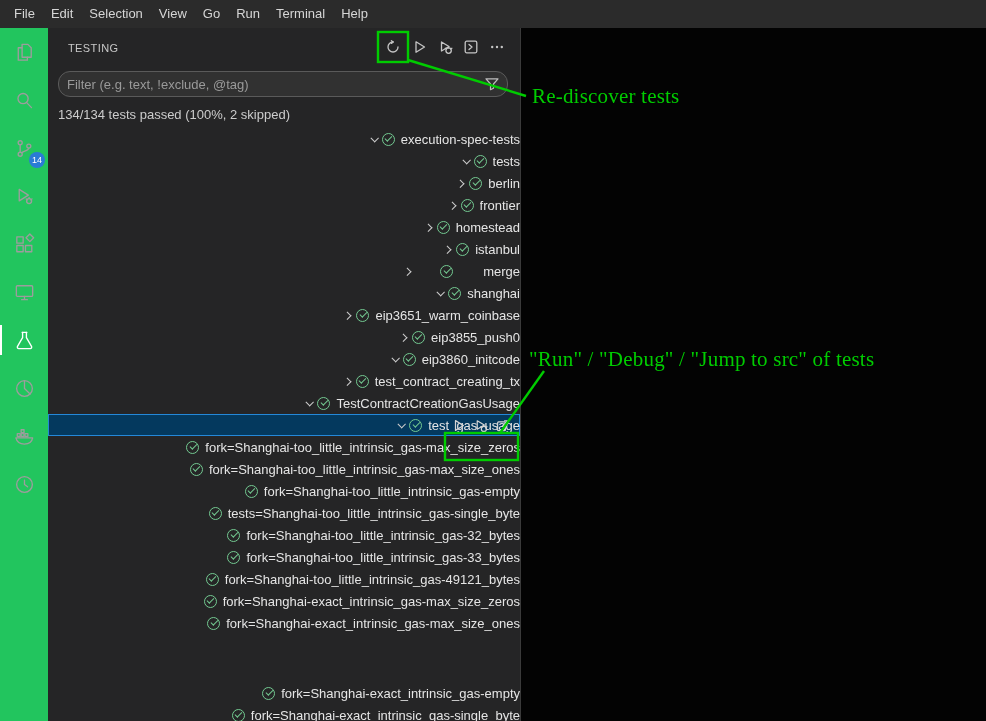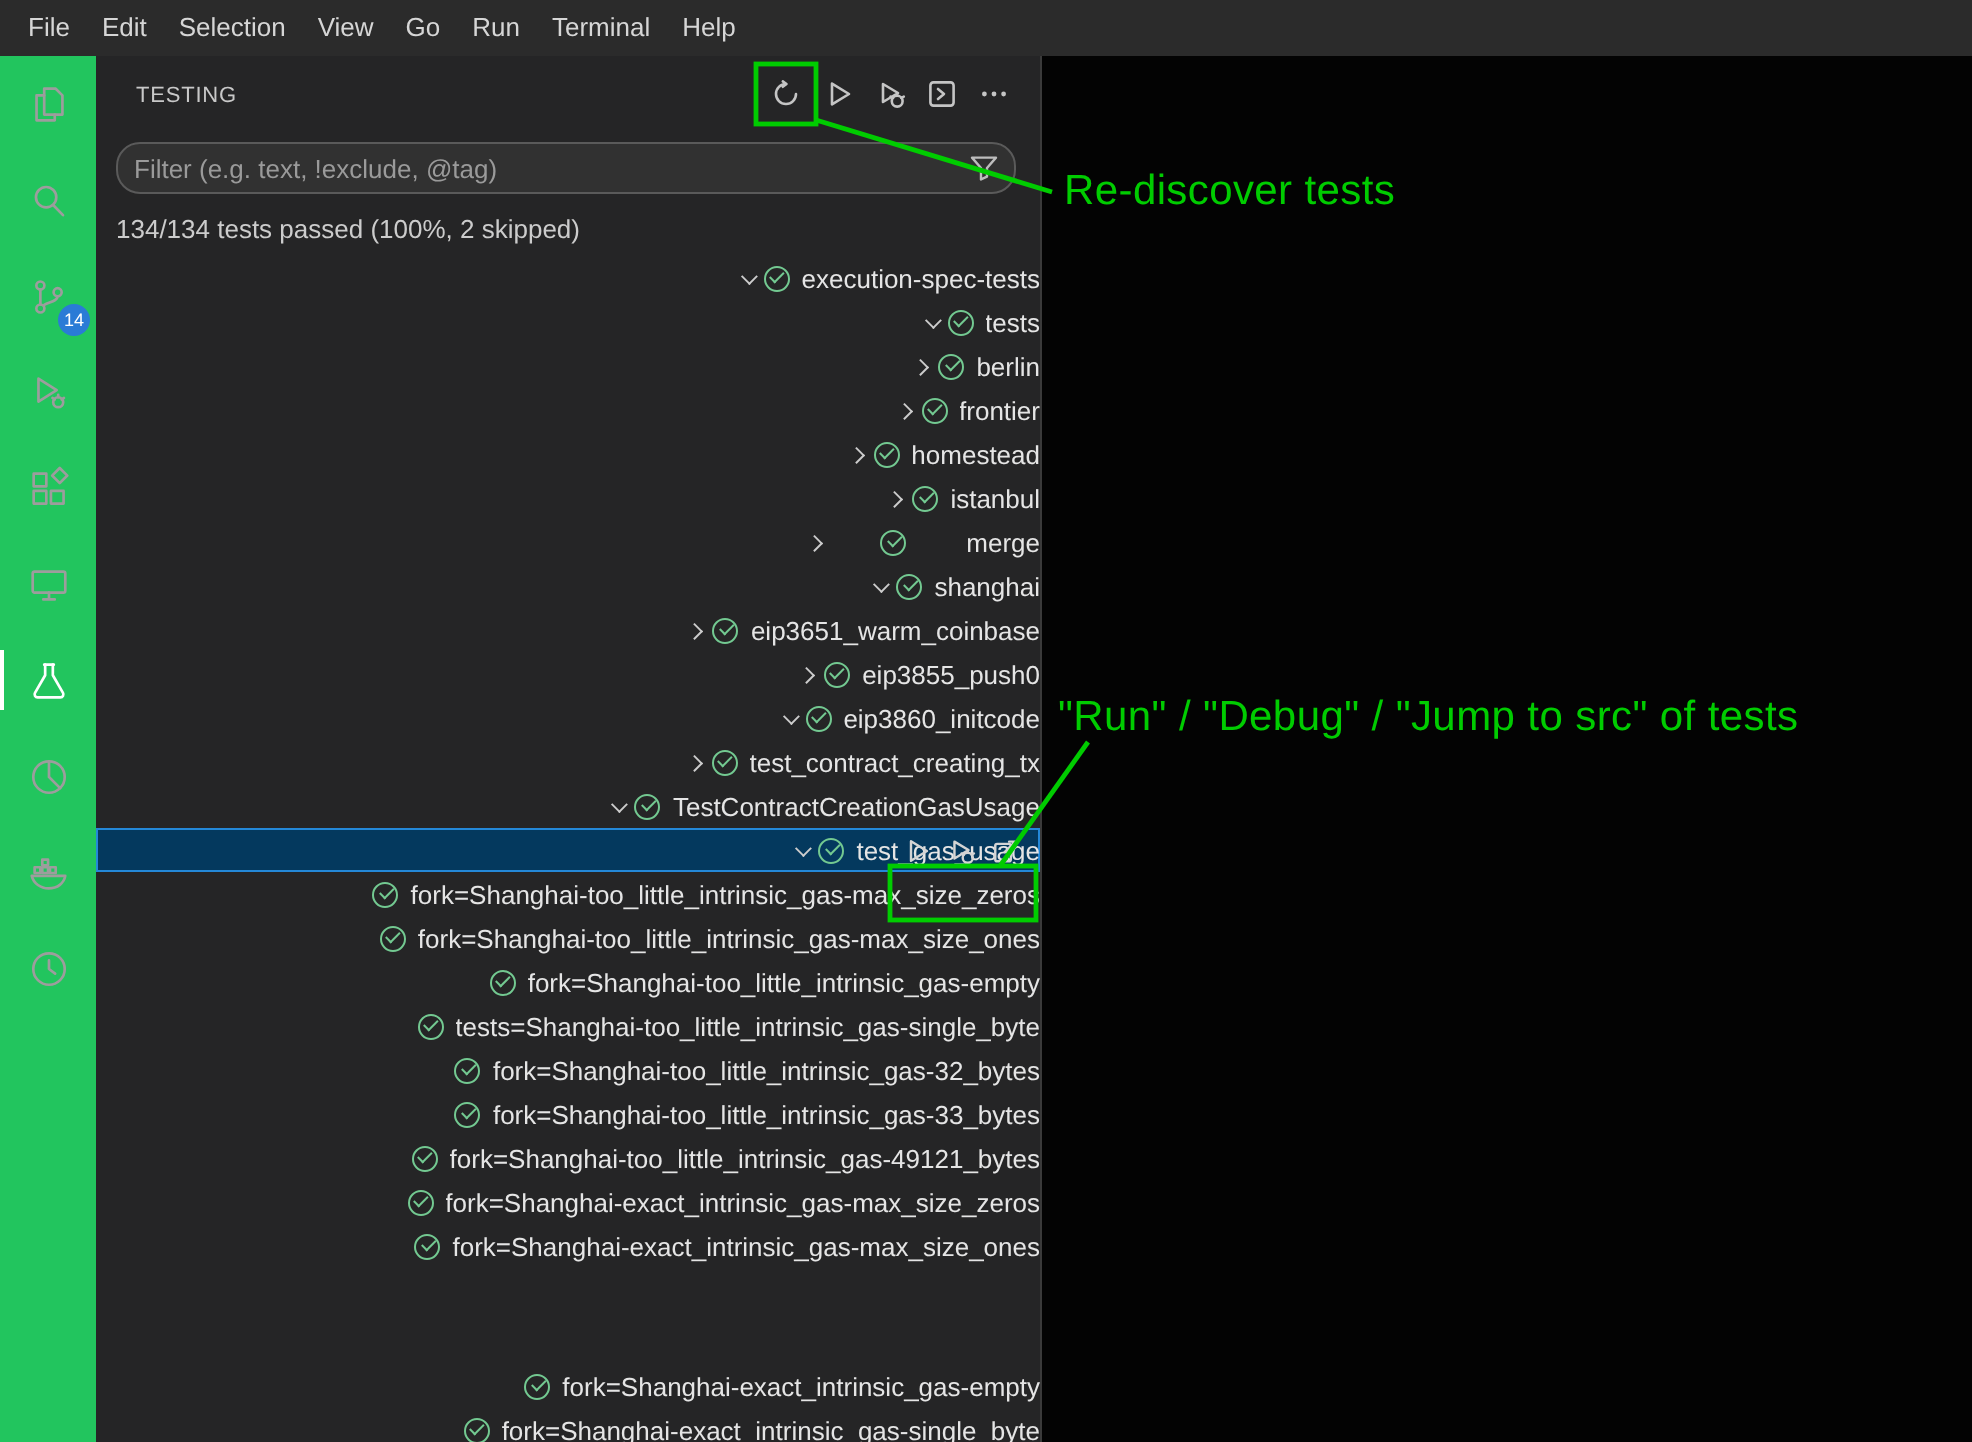--- a/index.html
+++ b/index.html
@@ -83,21 +83,21 @@
   .ra-btn svg path, .ra-btn svg rect, .ra-btn svg circle { stroke:#d4d4d4; fill:none; stroke-width:1.3; stroke-linejoin:round; stroke-linecap:round; }
 
   
   .editor { position:absolute; top:28px; left:521px; right:0; bottom:0; background:#030303; }
 
   
   .ann-overlay { position:absolute; top:0; left:0; width:986px; height:721px; z-index:10; pointer-events:none; }
   .ann-shape { stroke:#00cc00; fill:none; stroke-width:2.4; }
   .ann-text {
     position:absolute; color:#00cc00; font-size:21px; font-weight:500;
-    z-index:11; pointer-events:none; white-space:nowrap; letter-spacing:.2px;
+    z-index:11; pointer-events:none; white-space:nowrap; letter-spacing:.2px;font-family:Liberation Serif, serif;
   }
 </style>
 </head>
 <body>
 
 <div class="menubar">
   <span class="menu-item">File</span>
   <span class="menu-item">Edit</span>
   <span class="menu-item">Selection</span>
   <span class="menu-item">View</span>

